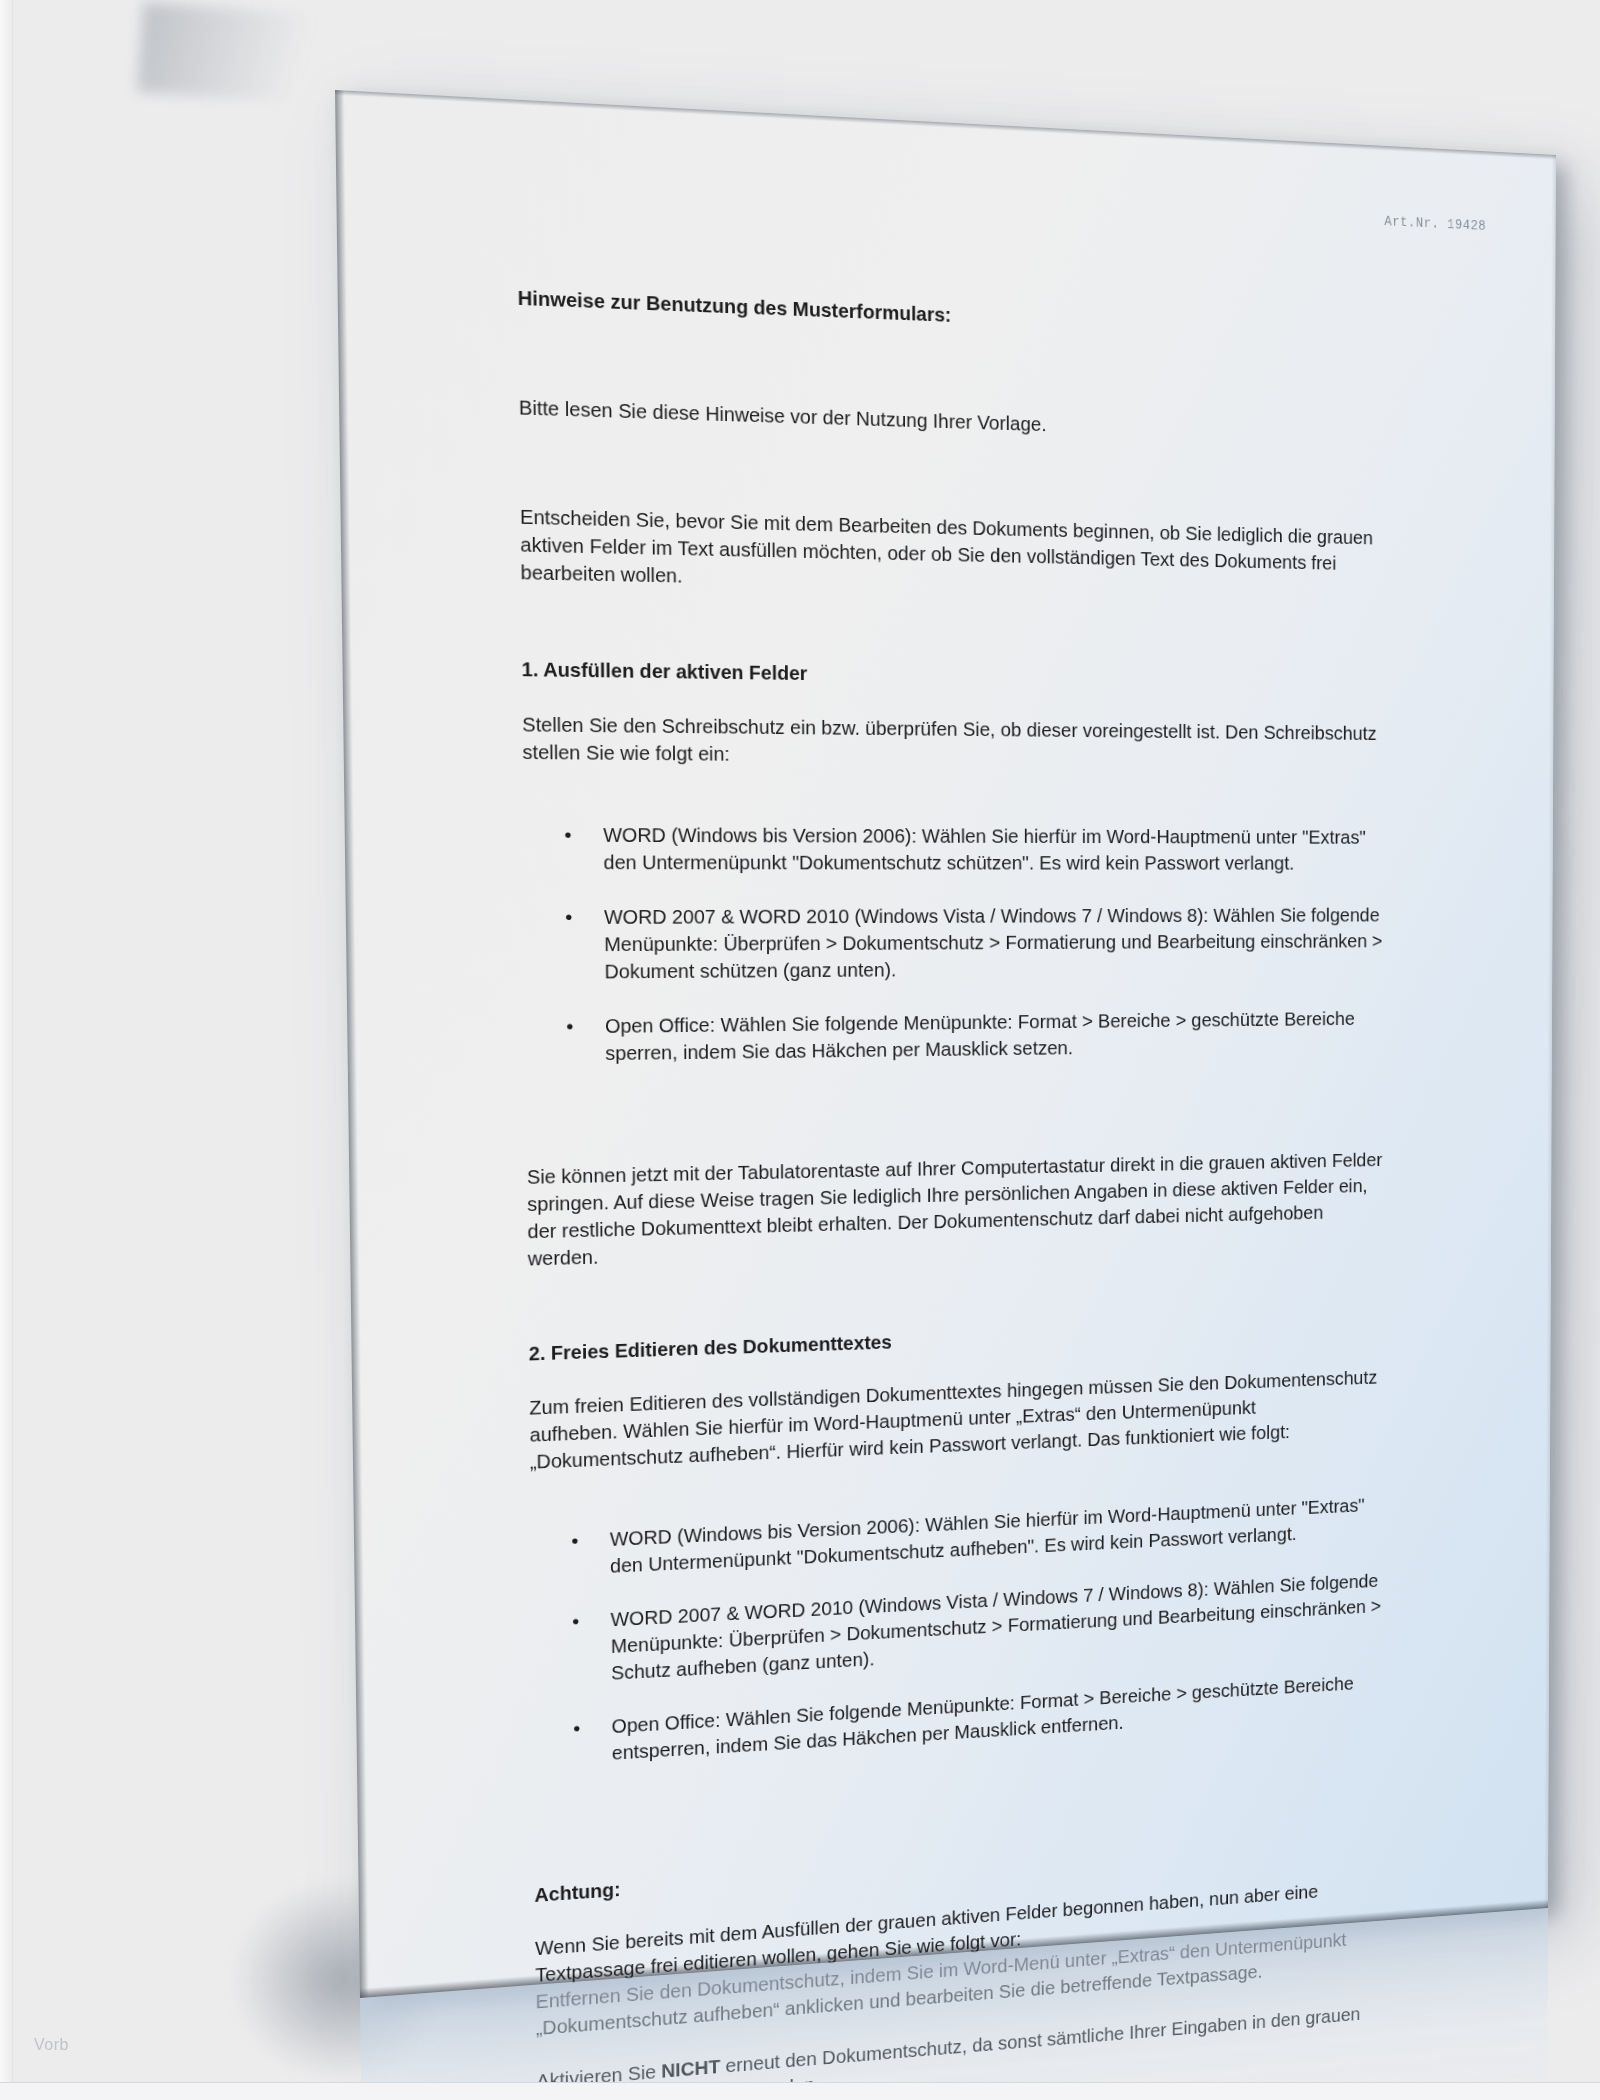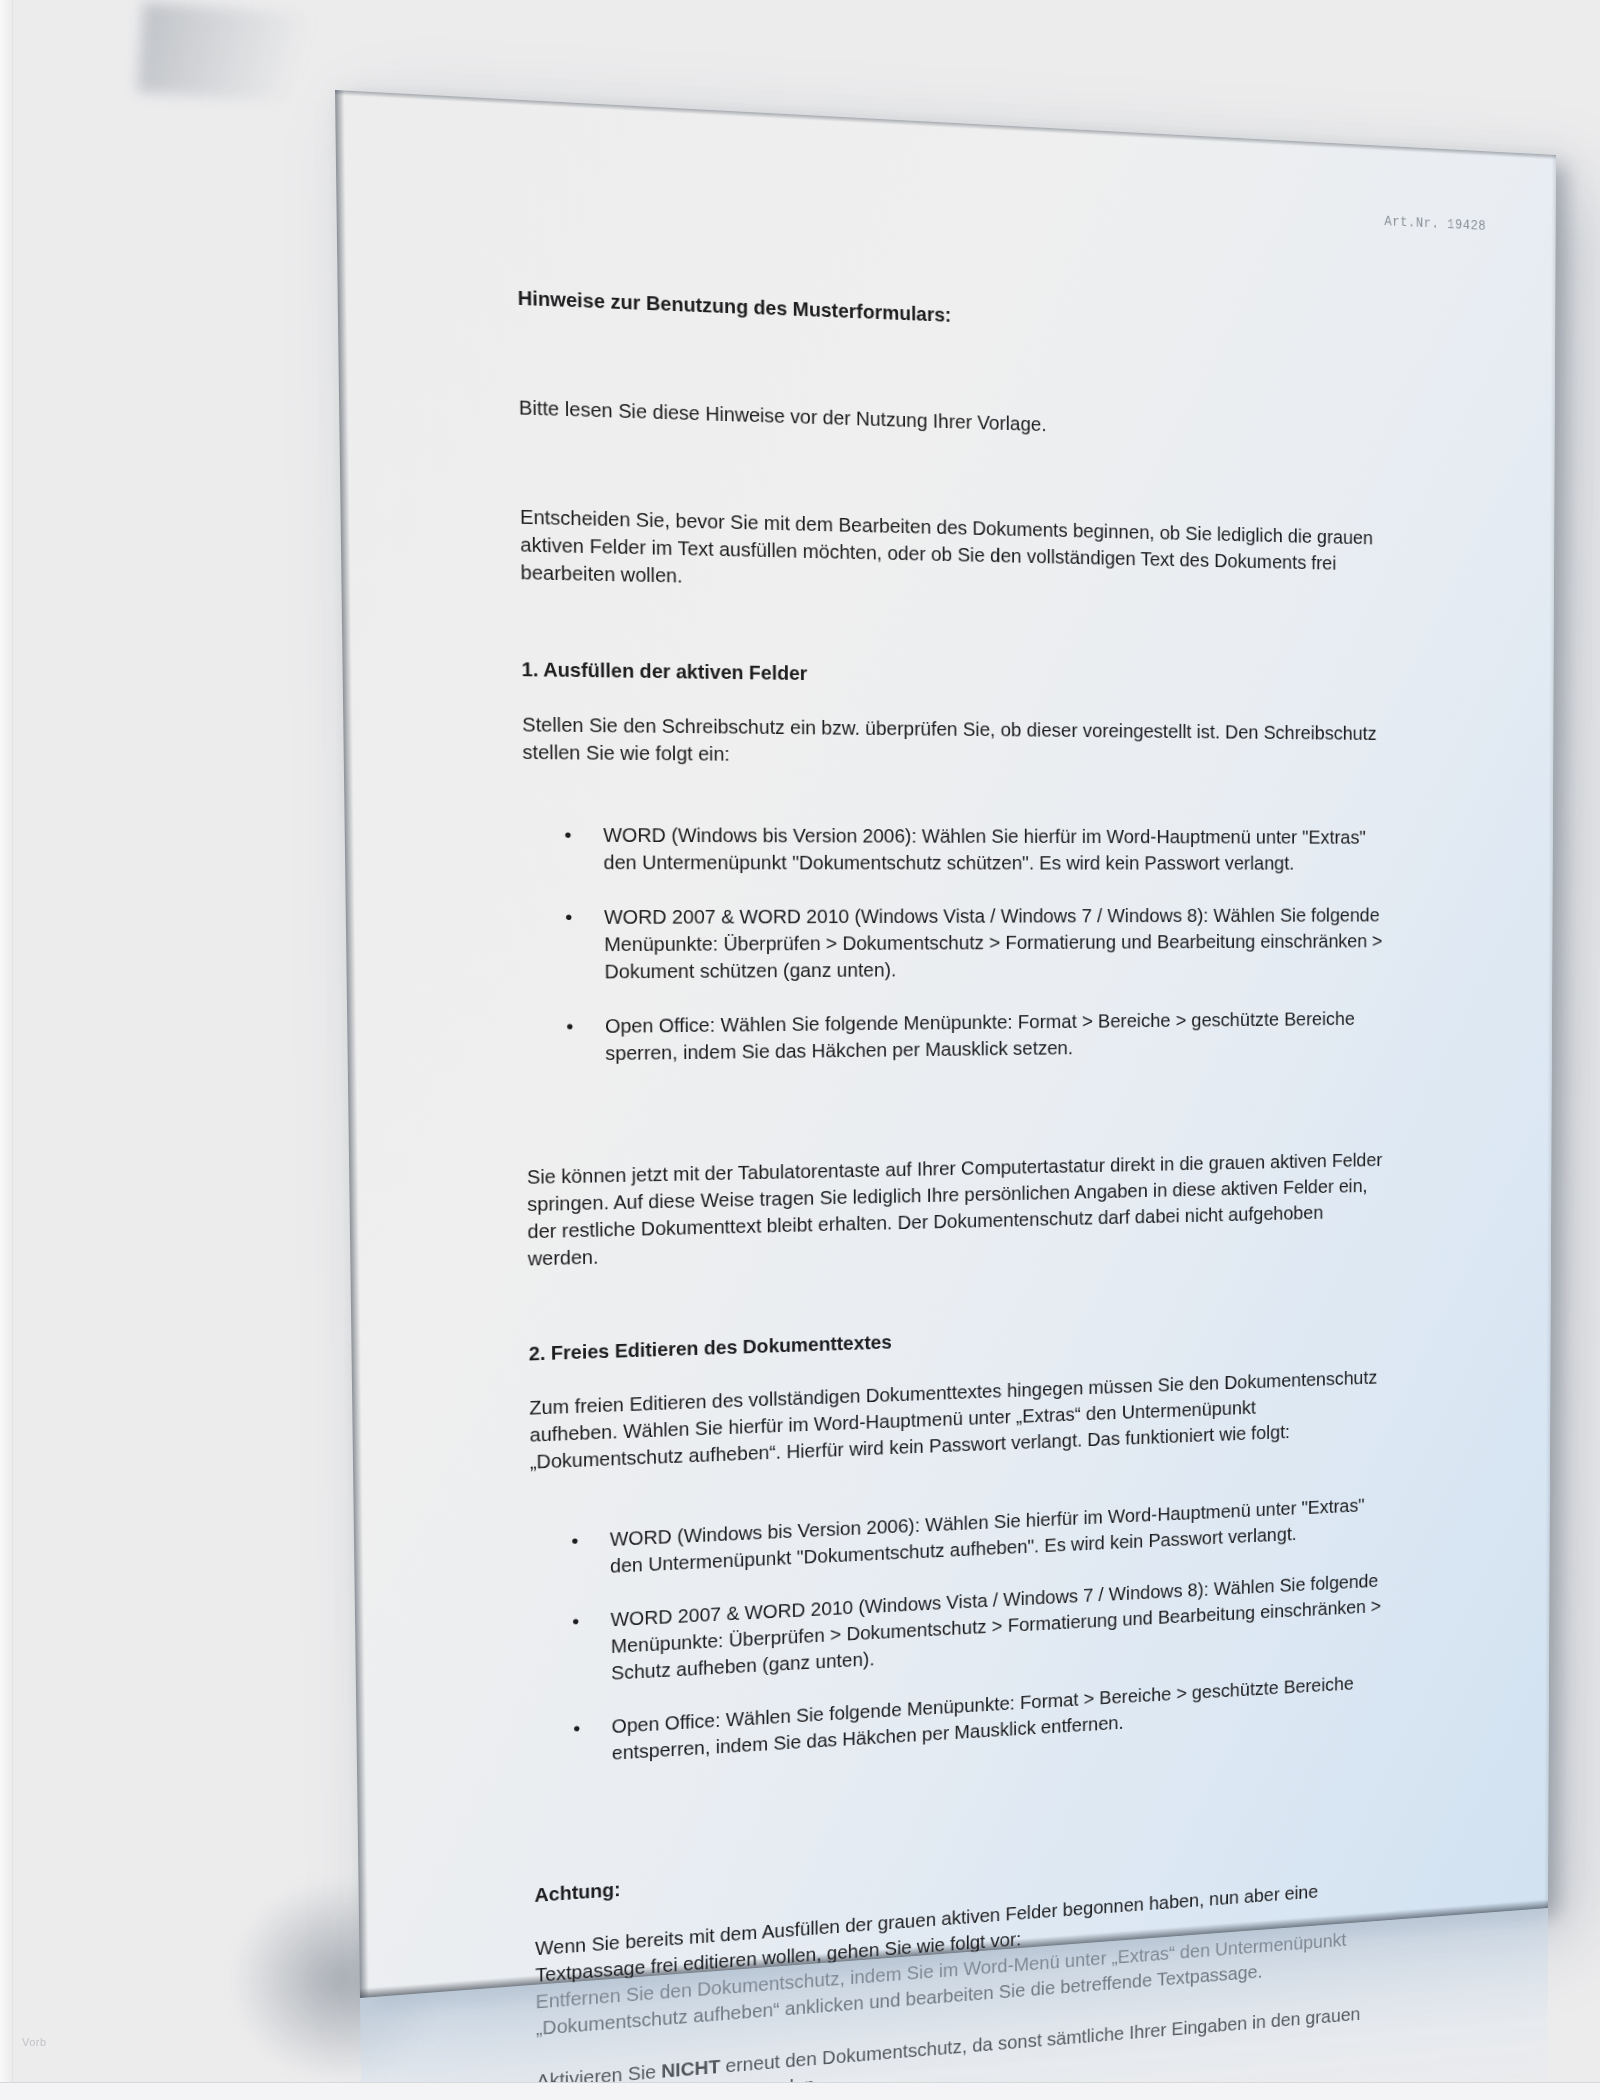--- a/index.html
+++ b/index.html
@@ -15,22 +15,22 @@
     position:absolute;left:0;top:0;width:12px;height:100%;
     background:linear-gradient(to right,#f9f9fa,#ececed);
     border-right:1px solid rgba(220,221,224,.8);
   }
   .bottom-strip{
     position:absolute;left:0;top:2082px;width:100%;height:18px;
     background:#f4f4f6;
     border-top:1px solid #d6d8da;
   }
   .watermark{
-    position:absolute;left:22px;top:2036px;
-    font-size:11px;color:rgba(140,145,150,.45);
+    position:absolute;left:34px;top:2036px;
+    font-size:16px;color:rgba(140,145,150,.45);
     letter-spacing:.5px;
   }
   
   .shadow-topleft{
     position:absolute;left:140px;top:10px;width:230px;height:90px;
     background:linear-gradient(100deg,rgba(120,128,138,.38),rgba(120,128,138,0) 70%);
     transform:rotate(4deg);
     filter:blur(7px);
   }
   .shadow-bottomleft{

